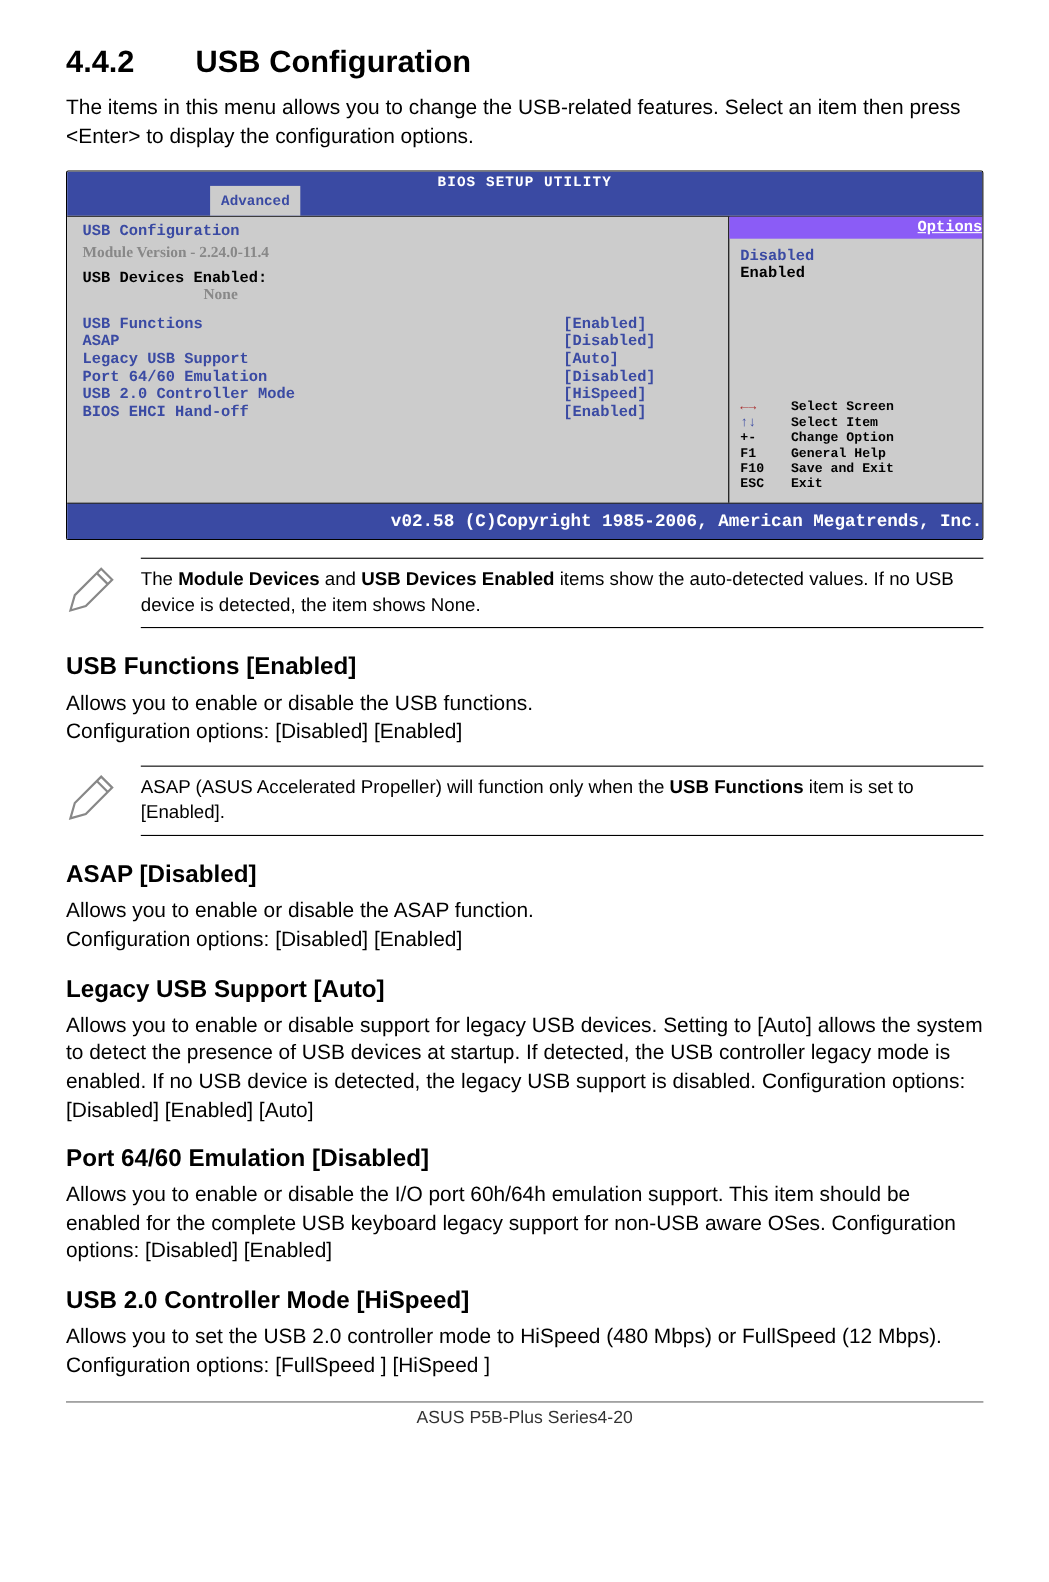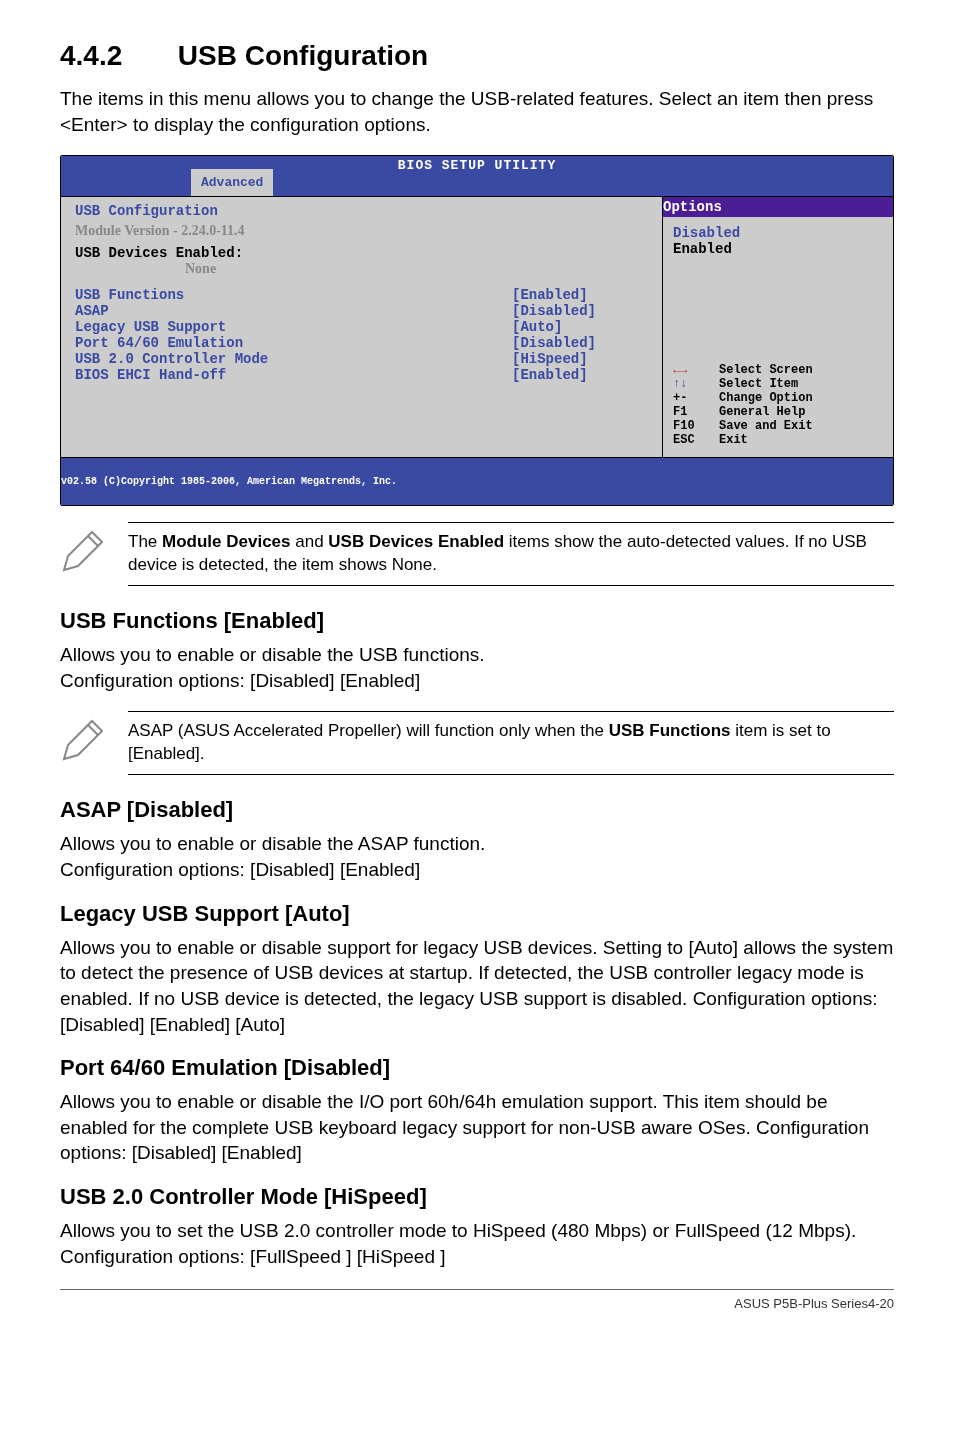--- a/index.html
+++ b/index.html
@@ -79,47 +79,48 @@
     width: 230px;
     padding: 4px 10px 10px 10px;
     position: relative;
   }
   .bios-header-row {
     color: #3a4aa3;
     font-weight: bold;
     margin-bottom: 4px;
   }
   .bios-opt-head {
-    background: #4c1d95;
+    background: #8b5cf6;
     color: #fff;
     font-weight: bold;
-    text-align: left;
+    text-align: right;
     padding: 2px 0;
     margin: -4px -10px 8px -10px;
+    text-decoration: underline;
   }
   .bios-gray { color: #888; font-weight: bold; font-family: Liberation Serif, serif; }
   .bios-black { color: #000; font-weight: bold; }
   .bios-blue { color: #3a4aa3; font-weight: bold; }
   .bios-row { display:flex; }
   .bios-row .lab { flex:1; }
   .bios-row .val { width:140px; }
   .bios-right .opts { color:#000; font-weight:bold; margin-bottom:40px;}
   .bios-right .opts .dis { color:#3a4aa3; }
   .bios-keys { color:#000; font-weight:bold; font-size:12px; position:absolute; bottom:10px; left:10px; right:10px;}
   .bios-keys .kr { display:flex; }
   .bios-keys .kr .k { width:46px; }
   .bios-keys .arrows-h { color:#a33; }
   .bios-keys .arrows-v { color:#3a4aa3; }
   .bios-bot {
     background: #3a4aa3;
     color: #fff;
-    text-align: left;
-    font-weight: bold;
-    font-size: 10px;
-    padding: 18px 0;
+    text-align: right;
+    font-weight: bold;
+    font-size: 16px;
+    padding: 7px 0;
   }
 
   
   .note {
     display: flex;
     align-items: flex-start;
     gap: 20px;
     margin: 10px 0 22px 0;
   }
   .note .icon {
@@ -132,22 +133,22 @@
     flex: 1;
     border-top: 1px solid #000;
     border-bottom: 1px solid #000;
     padding: 8px 0;
     font-size: 17px;
     line-height: 1.35;
   }
 
   .footer {
     display:flex;
-    justify-content: flex-end;
-    font-size: 13px;
+    justify-content: center;
+    font-size: 16px;
     color:#333;
     border-top:1px solid #666;
     padding-top:6px;
     margin-top:20px;
   }
 </style>
 </head>
 <body>
 
 <h1 class="sec-title">

